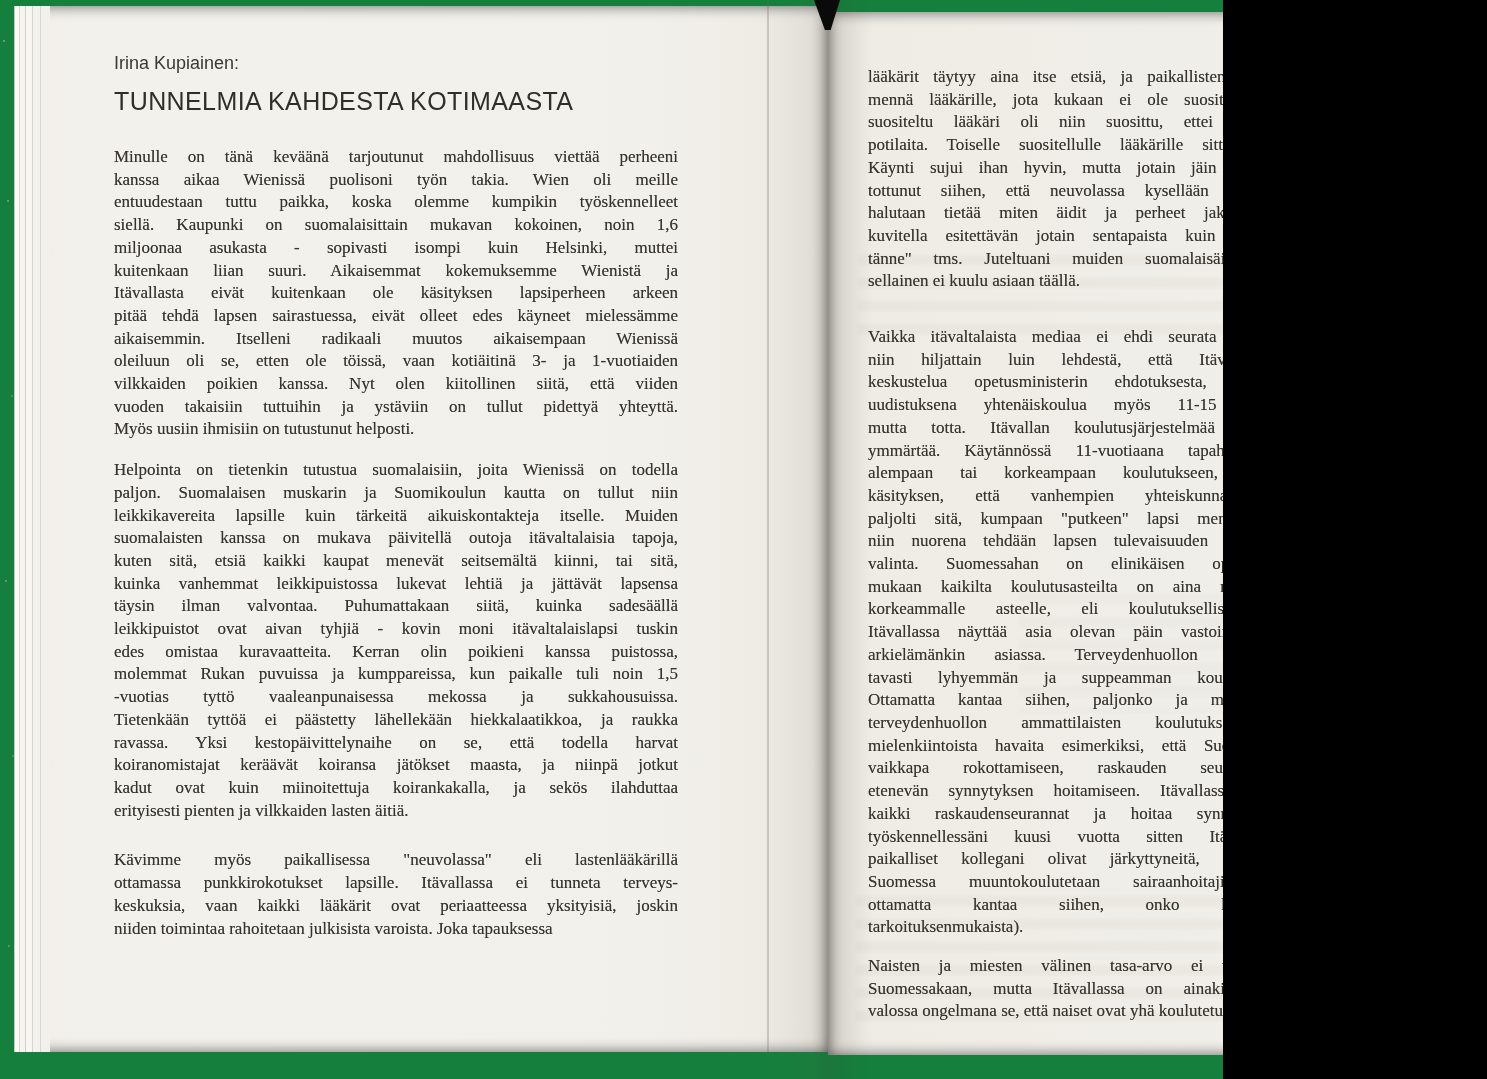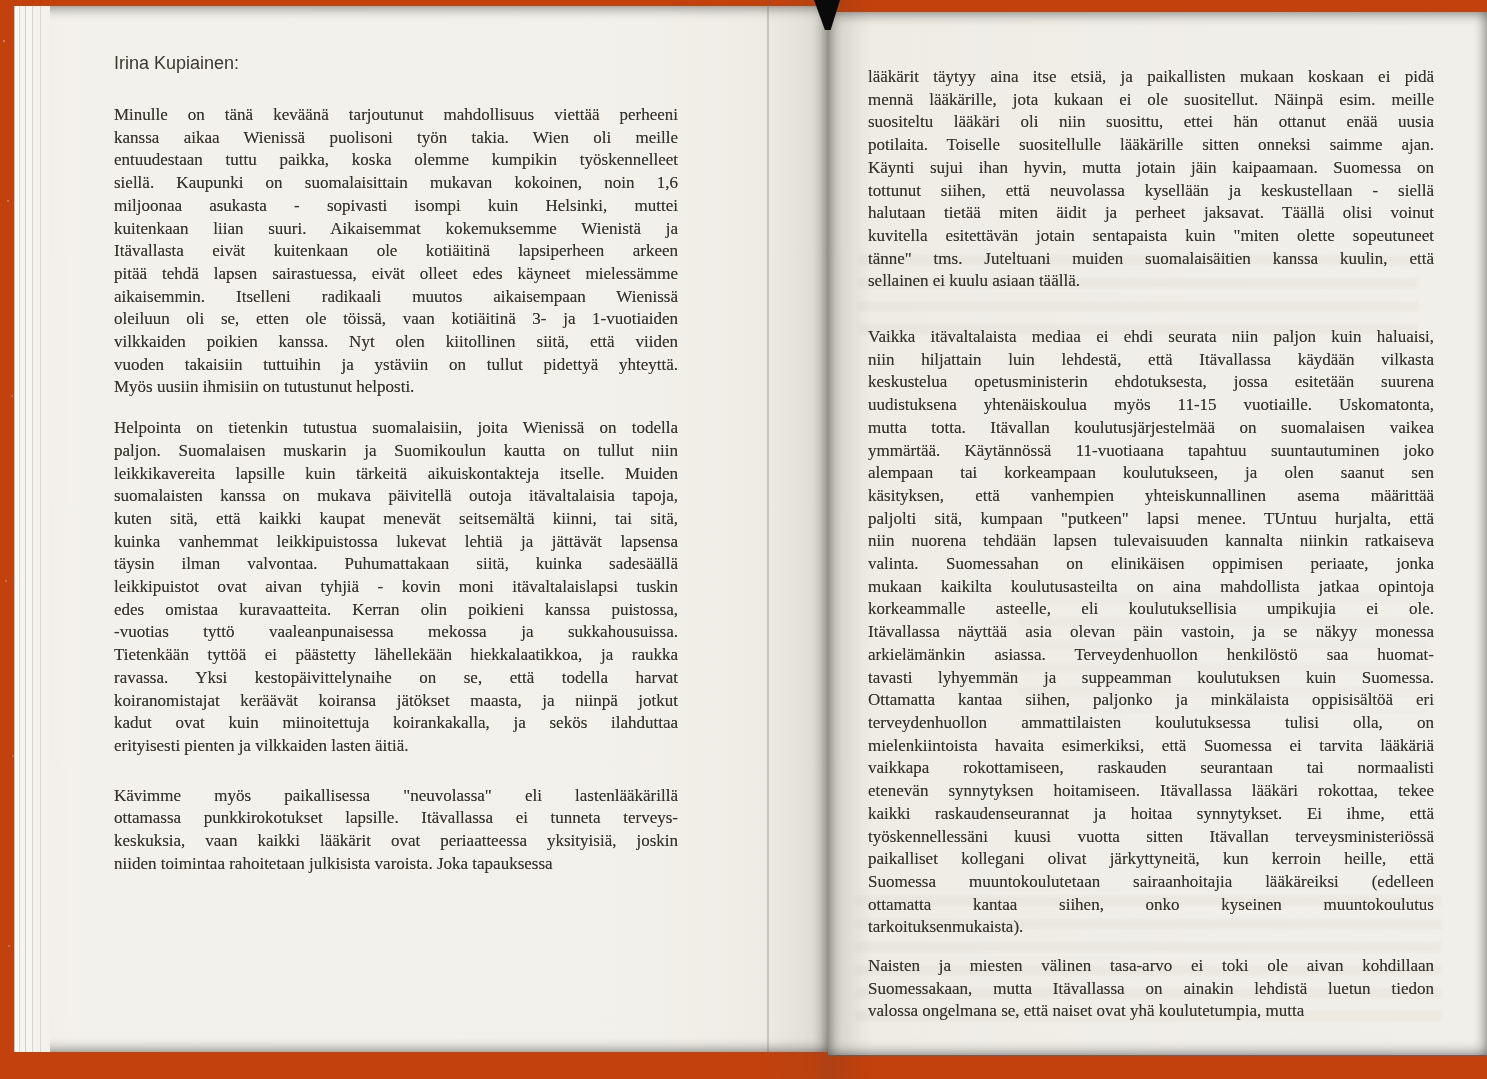--- a/index.html
+++ b/index.html
@@ -1,18 +1,18 @@
 <!DOCTYPE html>
 <html><head>
 <meta charset="utf-8">
 <style>
   html,body { margin:0; padding:0; background:#000; }
   .scan {
-    position:relative; width:1487px; height:1079px;
-    background:#c2410c; overflow:hidden;
+    position:relative; width:1223px; height:1079px;
+    background:#15803d; overflow:hidden;
     font-family:"Liberation Serif", serif;
   }
   
   .page { position:absolute; box-shadow:0 0 14px rgba(0,0,0,.6) inset; }
   .page-left {
     left:14px; top:6px; width:814px; height:1046px;
     background:linear-gradient(90deg,#efede6 0%, #f3f1eb 8%, #f2f0ea 78%, #eceae3 97%, #e4e1d9 100%);
   }
   .page-right {
     left:828px; top:12px; width:659px; height:1043px;
@@ -86,45 +86,47 @@
 <body>
 
 <div class="scan">
 
   <div class="specks"></div>
 
   <div class="page page-left">
     <div class="page-edges"></div>
     <div class="content content-left">
       <div class="author">Irina Kupiainen:</div>
+      <h1 class="chapter-title">TUNNELMIA KAHDESTA KOTIMAASTA</h1>
       <div class="para pl-1">
           <div class="line">Minulle on tänä keväänä tarjoutunut mahdollisuus viettää perheeni</div>
           <div class="line">kanssa aikaa Wienissä puolisoni työn takia. Wien oli meille</div>
           <div class="line">entuudestaan tuttu paikka, koska olemme kumpikin työskennelleet</div>
           <div class="line">siellä. Kaupunki on suomalaisittain mukavan kokoinen, noin 1,6</div>
           <div class="line">miljoonaa asukasta - sopivasti isompi kuin Helsinki, muttei</div>
           <div class="line">kuitenkaan liian suuri. Aikaisemmat kokemuksemme Wienistä ja</div>
-          <div class="line">Itävallasta eivät kuitenkaan ole kotiäitinä lapsiperheen arkeen</div>
+          <div class="line">Itävallasta eivät kuitenkaan ole käsityksen lapsiperheen arkeen</div>
           <div class="line">pitää tehdä lapsen sairastuessa, eivät olleet edes käyneet mielessämme</div>
           <div class="line">aikaisemmin. Itselleni radikaali muutos aikaisempaan Wienissä</div>
           <div class="line">oleiluun oli se, etten ole töissä, vaan kotiäitinä 3- ja 1-vuotiaiden</div>
           <div class="line">vilkkaiden poikien kanssa. Nyt olen kiitollinen siitä, että viiden</div>
           <div class="line">vuoden takaisiin tuttuihin ja ystäviin on tullut pidettyä yhteyttä.</div>
           <div class="line last">Myös uusiin ihmisiin on tutustunut helposti.</div>
         </div>
       <div class="para pl-2">
           <div class="line">Helpointa on tietenkin tutustua suomalaisiin, joita Wienissä on todella</div>
           <div class="line">paljon. Suomalaisen muskarin ja Suomikoulun kautta on tullut niin</div>
           <div class="line">leikkikavereita lapsille kuin tärkeitä aikuiskontakteja itselle. Muiden</div>
           <div class="line">suomalaisten kanssa on mukava päivitellä outoja itävaltalaisia tapoja,</div>
-          <div class="line">kuten sitä, että kaikki kaupat menevät seitsemältä kiinni, tai sitä,</div>
+          <div class="line">kuten sitä, etsiä kaikki kaupat menevät seitsemältä kiinni, tai sitä,</div>
           <div class="line">kuinka vanhemmat leikkipuistossa lukevat lehtiä ja jättävät lapsensa</div>
           <div class="line">täysin ilman valvontaa. Puhumattakaan siitä, kuinka sadesäällä</div>
           <div class="line">leikkipuistot ovat aivan tyhjiä - kovin moni itävaltalaislapsi tuskin</div>
           <div class="line">edes omistaa kuravaatteita. Kerran olin poikieni kanssa puistossa,</div>
+          <div class="line">molemmat Rukan puvuissa ja kumppareissa, kun paikalle tuli noin 1,5</div>
           <div class="line">-vuotias tyttö vaaleanpunaisessa mekossa ja sukkahousuissa.</div>
           <div class="line">Tietenkään tyttöä ei päästetty lähellekään hiekkalaatikkoa, ja raukka</div>
           <div class="line">ravassa. Yksi kestopäivittelynaihe on se, että todella harvat</div>
           <div class="line">koiranomistajat keräävät koiransa jätökset maasta, ja niinpä jotkut</div>
           <div class="line">kadut ovat kuin miinoitettuja koirankakalla, ja sekös ilahduttaa</div>
           <div class="line last">erityisesti pienten ja vilkkaiden lasten äitiä.</div>
         </div>
       <div class="para pl-3">
           <div class="line">Kävimme myös paikallisessa "neuvolassa" eli lastenlääkärillä</div>
           <div class="line">ottamassa punkkirokotukset lapsille. Itävallassa ei tunneta terveys-</div>

